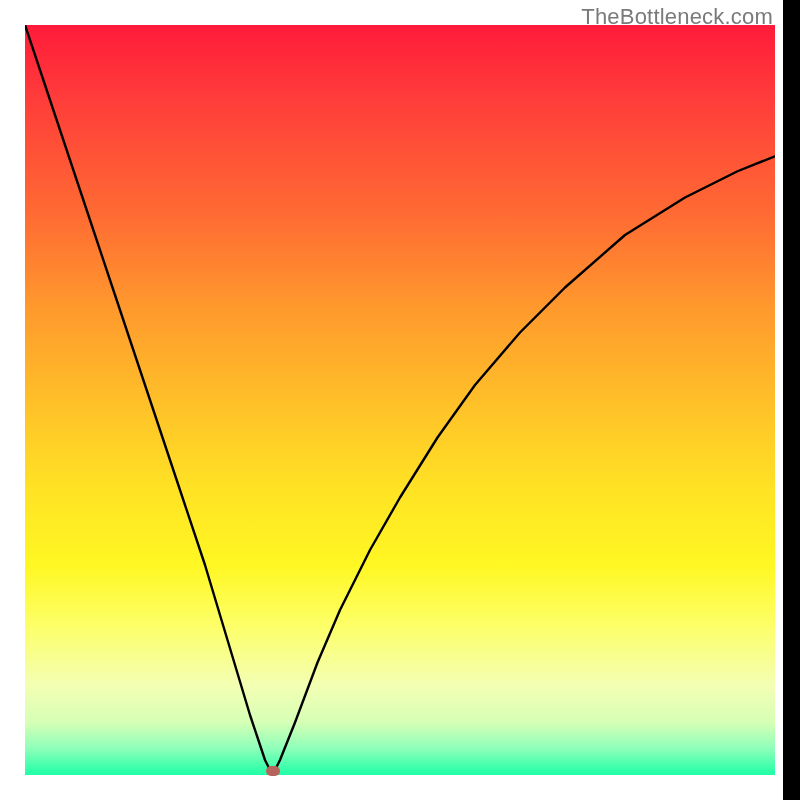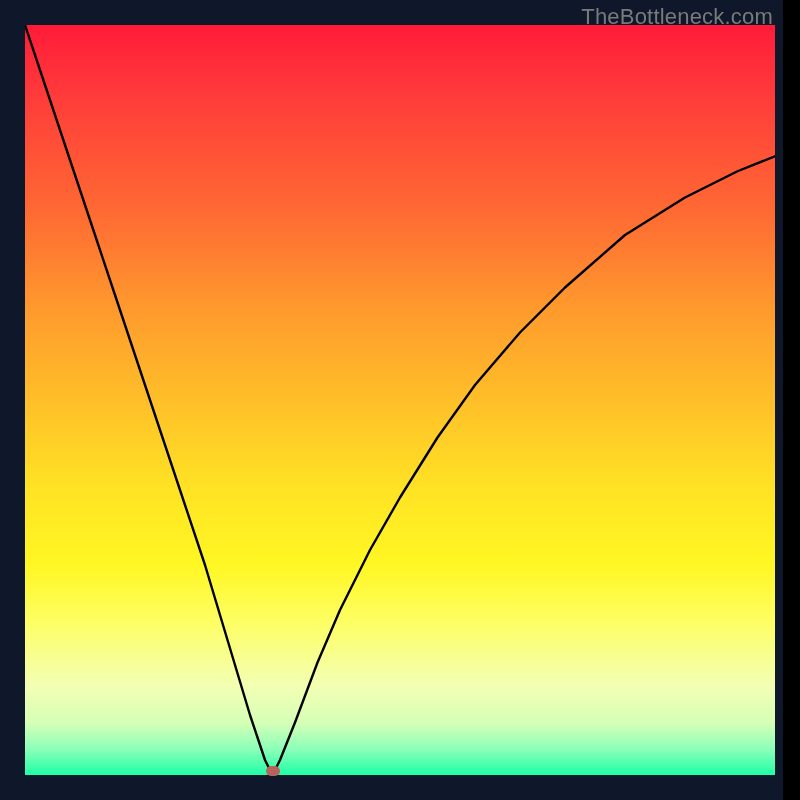--- a/index.html
+++ b/index.html
@@ -8,21 +8,21 @@
     width: 800px;
     height: 800px;
     background: #000;
     font-family: Arial, Helvetica, sans-serif;
     overflow: hidden;
   }
   .frame {
     position: relative;
     width: 783px;
     height: 800px;
-    background: #0f172a;
+    background: #ffffff;
   }
   .watermark {
     position: absolute;
     top: 4px;
     right: 10px;
     color: #7a7a7a;
     font-size: 22px;
     font-weight: 400;
     letter-spacing: 0.2px;
     user-select: none;

